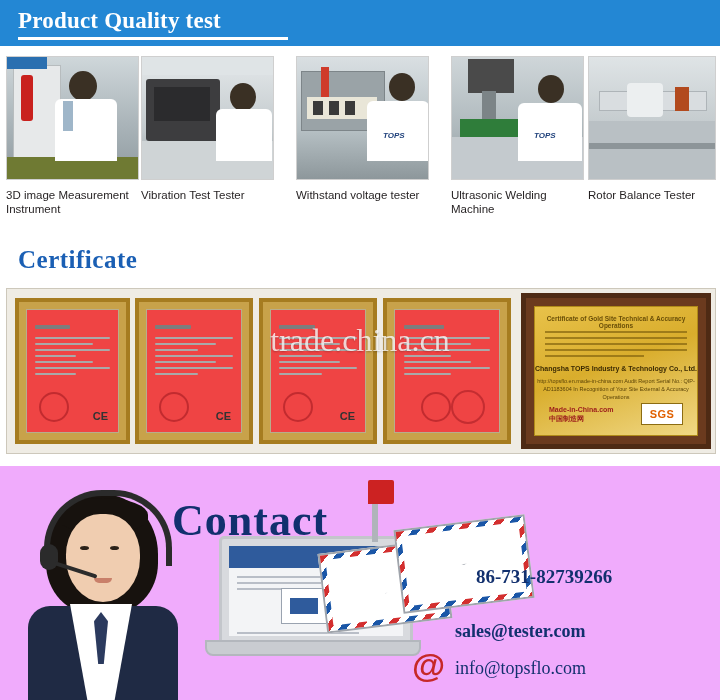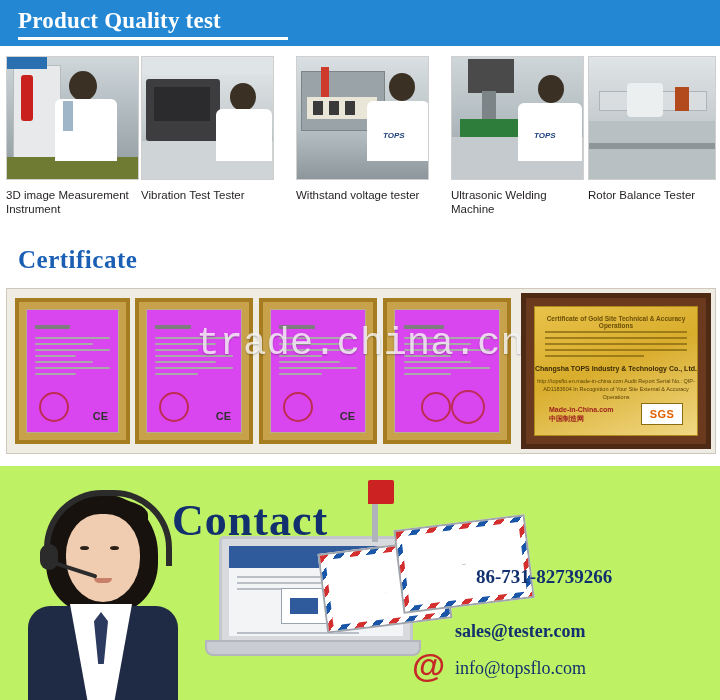--- a/index.html
+++ b/index.html
@@ -68,21 +68,21 @@
   }
   .frame{
     position:absolute;top:9px;height:146px;
     background:#c8a24a;
     border:4px solid #a67c20;
     box-sizing:border-box;
     overflow:hidden;
   }
   .frame-inner{
     position:absolute;inset:7px;
-    background:#d946ef;
+    background:#ef4444;
     border:1px solid #b8ad8c;
     overflow:hidden;
   }
   .cert-lines{position:absolute;left:9%;top:12%;right:9%;}
   .cert-lines i{display:block;height:2px;background:#a9a9a9;margin-bottom:4px;border-radius:1px;}
   .cert-lines i.short{width:55%;}
   .cert-lines i.mid{width:78%;}
   .cert-lines i.hdr{height:4px;width:46%;background:#7d7d7d;margin-bottom:8px;}
   .cert-seal{
     position:absolute;width:26px;height:26px;border-radius:50%;
@@ -120,30 +120,30 @@
   .plate-logo{
     position:absolute;left:14px;bottom:12px;font-size:7px;color:#9b1b1b;font-weight:bold;line-height:9px;
   }
   .sgs{
     position:absolute;right:14px;bottom:10px;width:40px;height:20px;background:#ffffff;
     border:1px solid #8c6c12;color:#e06000;font-size:11px;font-weight:bold;
     display:flex;align-items:center;justify-content:center;letter-spacing:.5px;
   }
   .watermark{
     position:absolute;left:0;right:0;top:322px;text-align:center;
-    font-size:39px;color:rgba(255,255,255,.78);
-    font-family:Liberation Mono, monospace;
+    font-size:32px;color:rgba(255,255,255,.78);
+    font-family:Liberation Serif, serif;
     text-shadow:0 1px 2px rgba(0,0,0,.25);
     pointer-events:none;
   }
 
   
   .contact{
     position:absolute;left:0;top:466px;width:720px;height:234px;
-    background:#bef264;overflow:hidden;
+    background:#f0abfc;overflow:hidden;
   }
   .contact-title{
     position:absolute;left:172px;top:29px;
     font-size:44px;font-weight:bold;color:#12306e;
     font-family:"Liberation Serif", serif;
     letter-spacing:1px;
   }
   .phone{
     position:absolute;left:476px;top:100px;
     font-size:19px;font-weight:bold;color:#12306e;

